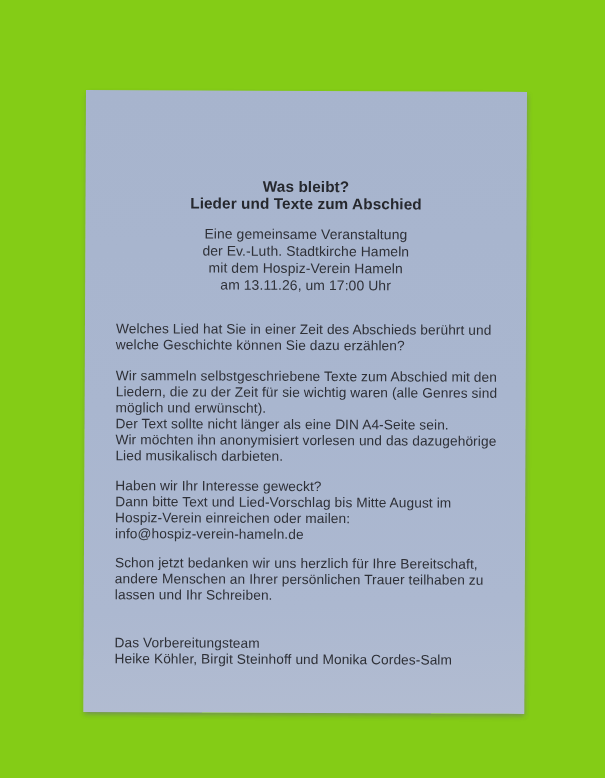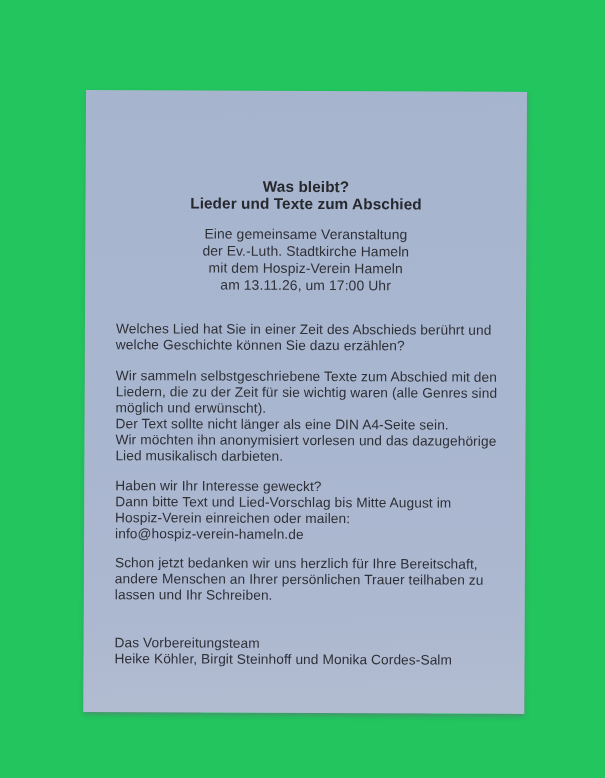--- a/index.html
+++ b/index.html
@@ -7,21 +7,21 @@
     padding: 0;
     width: 605px;
     height: 778px;
     background: #ffffff;
     overflow: hidden;
   }
   .scan-area {
     position: relative;
     width: 605px;
     height: 778px;
-    background: #22c55e;
+    background: #84cc16;
   }
   .paper {
     position: absolute;
     left: 86px;
     top: 90px;
     width: 441px;
     height: 622px;
     background: linear-gradient(178deg, #a7b4cd 0%, #a9b6cf 50%, #acb8d0 82%, #b2bcd1 100%);
     transform: rotate(0.25deg);
     transform-origin: 0 0;

